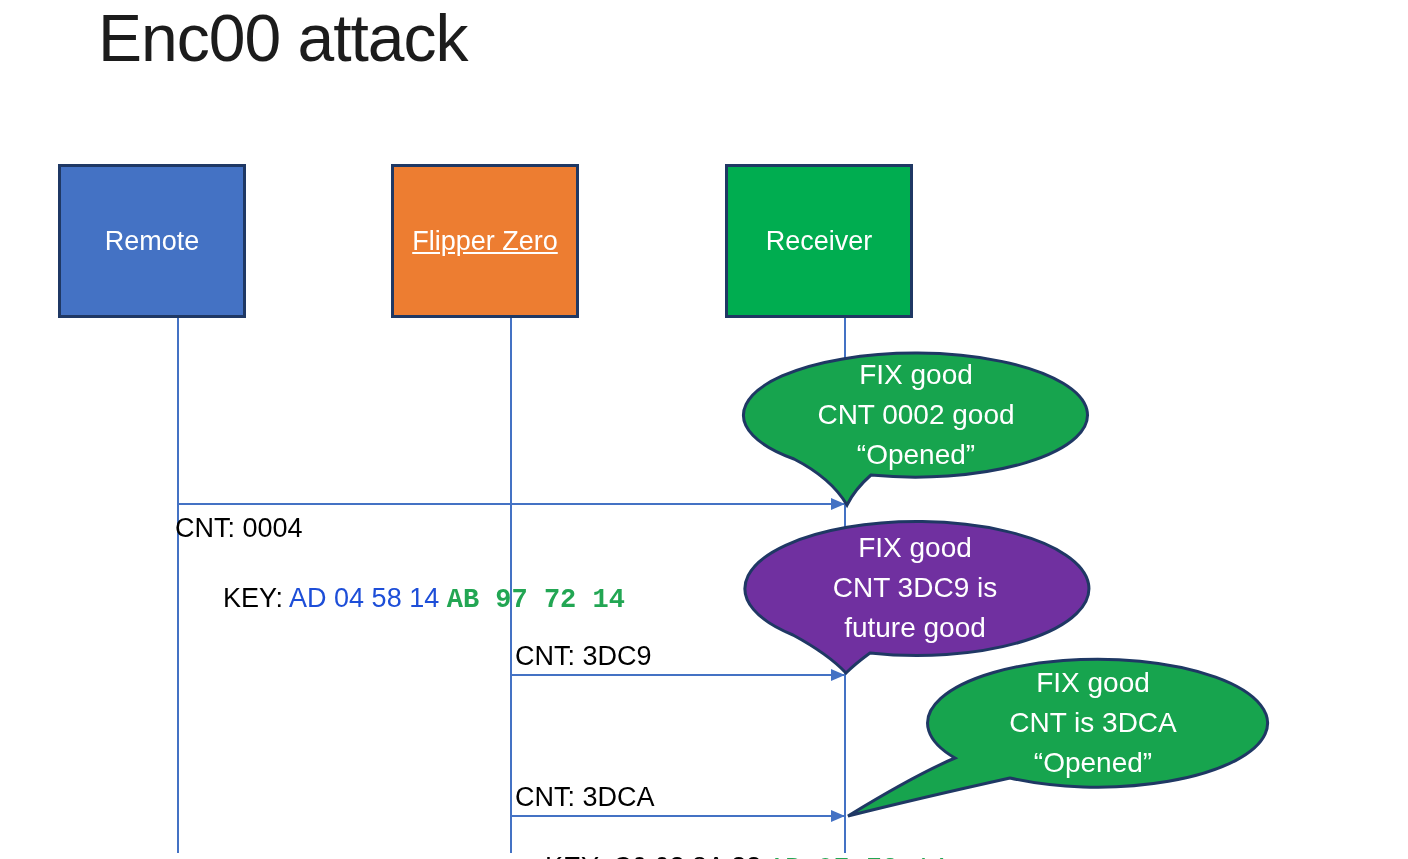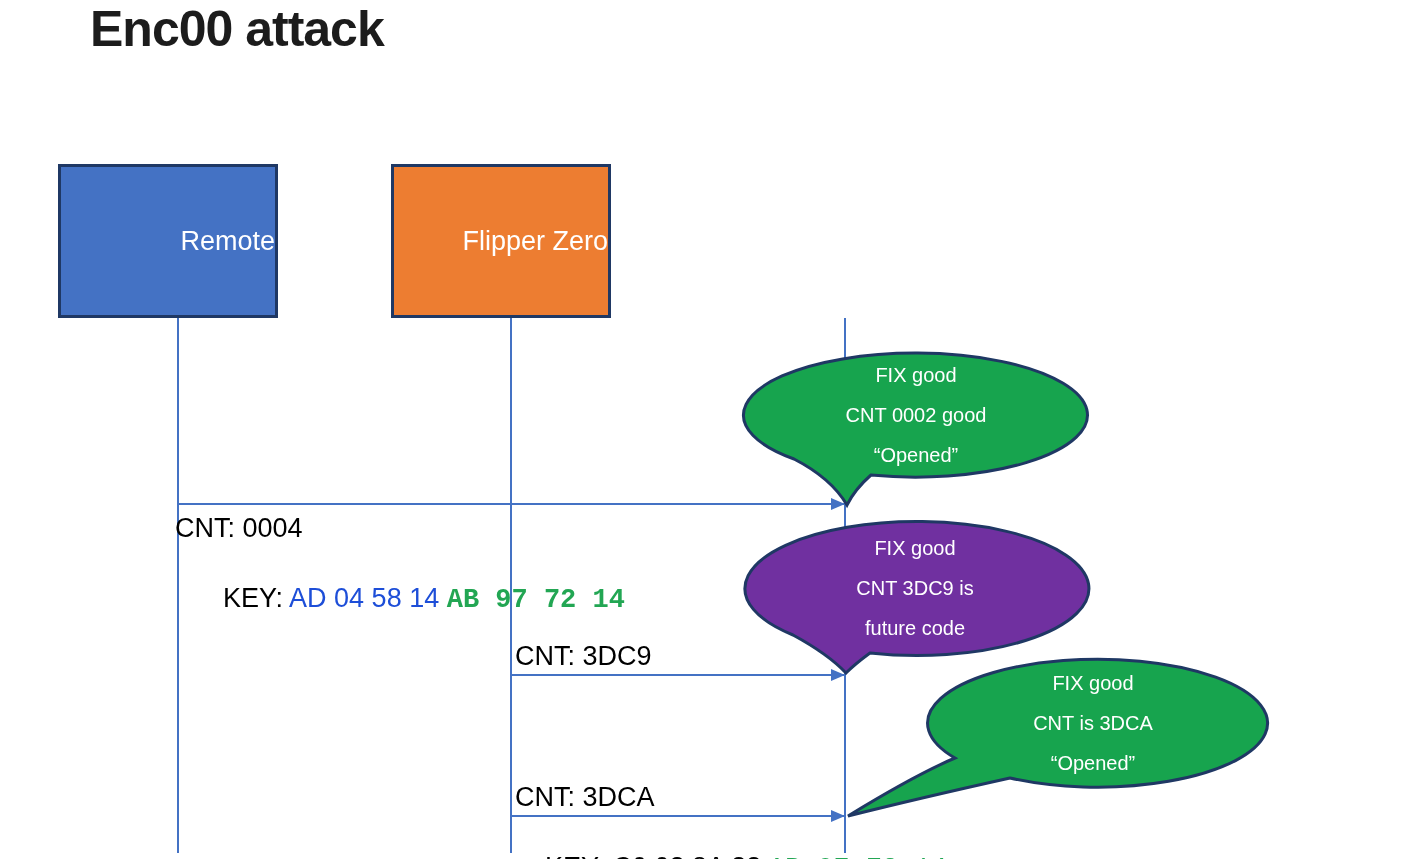--- a/index.html
+++ b/index.html
@@ -1,63 +1,66 @@
 <!DOCTYPE html>
 <html><head>
 <meta charset="utf-8">
 <style>
   html,body{margin:0;padding:0;background:#fff;}
   .canvas{
     position:relative;width:1408px;height:859px;background:#FFFFFF;overflow:hidden;
     font-family:"Liberation Sans","DejaVu Sans",sans-serif;
   }
   .title{
-    position:absolute;left:90px;top:0px;font-size:50px;font-weight:700;
+    position:absolute;left:98px;top:0px;font-size:66px;font-weight:400;
     color:#1c1c1c;letter-spacing:-1px;white-space:pre;
   }
   .actor{
-    position:absolute;top:164px;width:220px;height:154px;box-sizing:border-box;
-    border:3px solid #1F3864;display:flex;align-items:center;justify-content:flex-end;
+    position:absolute;top:164px;width:188px;height:154px;box-sizing:border-box;
+    border:3px solid #1F3864;display:flex;align-items:center;justify-content:center;
     color:#FFFFFF;font-size:27px;
   }
   .actor.remote{left:58px;background:#4472C4;}
-  .actor.flipper{left:391px;background:#ED7D31;}
+  .actor.flipper{left:391px;background:#ED7D31;text-decoration:underline;}
   .actor.receiver{left:725px;background:#00AD50;}
   svg.layer{position:absolute;left:0;top:0;}
   .msg{position:absolute;font-size:27px;color:#000000;white-space:pre;}
   .msg .red{color:#1d4ed8;}
   .msg .green{color:#22A653;font-family:Liberation Mono, monospace;}
   .msg .bold{font-weight:bold;}
   .m1a{left:193px;top:471px;}
   .m1b{left:175px;top:513px;}
   .m1c{left:193px;top:552px;}
   .m2a{left:515px;top:641px;}
   .m2b{left:515px;top:683px;}
   .m3a{left:515px;top:782px;}
   .m3b{left:515px;top:821px;}
   .bubble-text{
     position:absolute;display:flex;flex-direction:column;align-items:center;
-    justify-content:center;text-align:center;color:#FFFFFF;font-size:20px;line-height:40px;
+    justify-content:center;text-align:center;color:#FFFFFF;font-size:28px;line-height:40px;
   }
   .bt1{left:744px;top:353px;width:344px;height:124px;}
   .bt2{left:743px;top:521px;width:344px;height:134px;}
   .bt3{left:923px;top:660px;width:340px;height:126px;}
 </style>
 </head>
 <body>
 
 <div class="canvas">
 
   <div class="title">Enc00 attack</div>
 
   <div class="actor remote">
     <span>Remote</span>
   </div>
   <div class="actor flipper">
     <span>Flipper Zero</span>
+  </div>
+  <div class="actor receiver">
+    <span>Receiver</span>
   </div>
 
   <svg class="layer" width="1408" height="859" viewBox="0 0 1408 859">
     <defs>
       <marker id="ah" markerUnits="userSpaceOnUse" markerWidth="15" markerHeight="12" refX="13" refY="6" orient="auto">
         <path d="M0,0 L14,6 L0,12 Z" fill="#4472C4"></path>
       </marker>
     </defs>
 
     <line x1="178" y1="318" x2="178" y2="853" stroke="#4472C4" stroke-width="2"></line>
@@ -86,21 +89,21 @@
   </div>
 
   <div class="bubble-text bt1">
     <div>FIX good</div>
     <div>CNT 0002 good</div>
     <div>“Opened”</div>
   </div>
   <div class="bubble-text bt2">
     <div>FIX good</div>
     <div>CNT 3DC9 is</div>
-    <div>future code</div>
+    <div>future good</div>
   </div>
   <div class="bubble-text bt3">
     <div>FIX good</div>
     <div>CNT is 3DCA</div>
     <div>“Opened”</div>
   </div>
 
 </div>
 
 </body></html>

